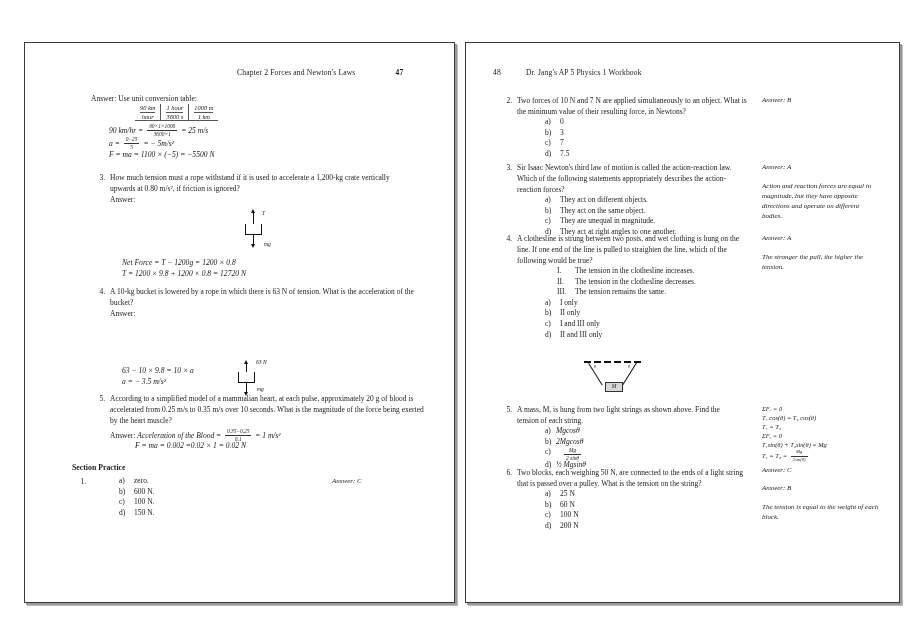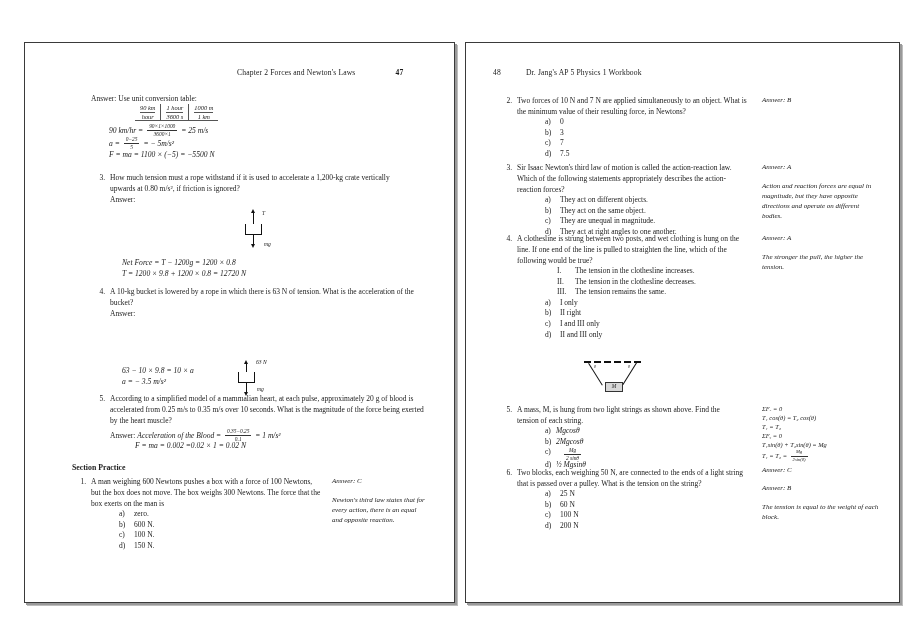--- a/index.html
+++ b/index.html
@@ -282,33 +282,31 @@
         </span>
         <span class="italic">= 1 m/s²</span>
       </div>
       <div class="math" style="position:absolute;left:110px;top:397px;">F = ma = 0.002 =0.02 × 1 = 0.02 N</div>
 
       <div class="sec-head" style="left:47px;top:420px;">Section Practice</div>
 
       <div class="qblock" style="left:47px;top:433px;width:250px;">
         <div class="qnum">1.</div>
         <div class="qbody">
-          <p>A man weighing 600 Newtons pushes a box with a force of 100 Newtons, but the box does not move. The box weighs 300 Newtons. The force that the box exerts on the man is</p>
           <ul class="opts">
             <li><span class="lbl">a)</span><span>zero.</span></li>
             <li><span class="lbl">b)</span><span>600 N.</span></li>
             <li><span class="lbl">c)</span><span>100 N.</span></li>
             <li><span class="lbl">d)</span><span>150 N.</span></li>
           </ul>
         </div>
       </div>
 
       <div class="ansbox" style="left:307px;top:433px;width:95px;">
         <div class="ansline">Answer: C</div>
-        <div class="expl">Newton's third law states that for every action, there is an equal and opposite reaction.</div>
       </div>
 
     </div>
   </div>
 
   <div class="page page-right">
     <div class="page-inner">
 
       <div class="runhead runhead-right">
         <span class="folio">48</span><span>Dr. Jang's AP 5 Physics 1 Workbook</span>
@@ -351,21 +349,21 @@
         <div class="qnum">4.</div>
         <div class="qbody">
           <p>A clothesline is strung between two posts, and wet clothing is hung on the line. If one end of the line is pulled to straighten the line, which of the following would be true?</p>
           <ul class="opts roman">
             <li><span class="lbl">I.</span><span>The tension in the clothesline increases.</span></li>
             <li><span class="lbl">II.</span><span>The tension in the clothesline decreases.</span></li>
             <li><span class="lbl">III.</span><span>The tension remains the same.</span></li>
           </ul>
           <ul class="opts">
             <li><span class="lbl">a)</span><span>I only</span></li>
-            <li><span class="lbl">b)</span><span>II right</span></li>
+            <li><span class="lbl">b)</span><span>II only</span></li>
             <li><span class="lbl">c)</span><span>I and III only</span></li>
             <li><span class="lbl">d)</span><span>II and III only</span></li>
           </ul>
         </div>
       </div>
       <div class="ansbox" style="left:296px;top:190px;width:110px;">
         <div class="ansline">Answer: A</div>
         <div class="expl">The stronger the pull, the higher the tension.</div>
       </div>
 

